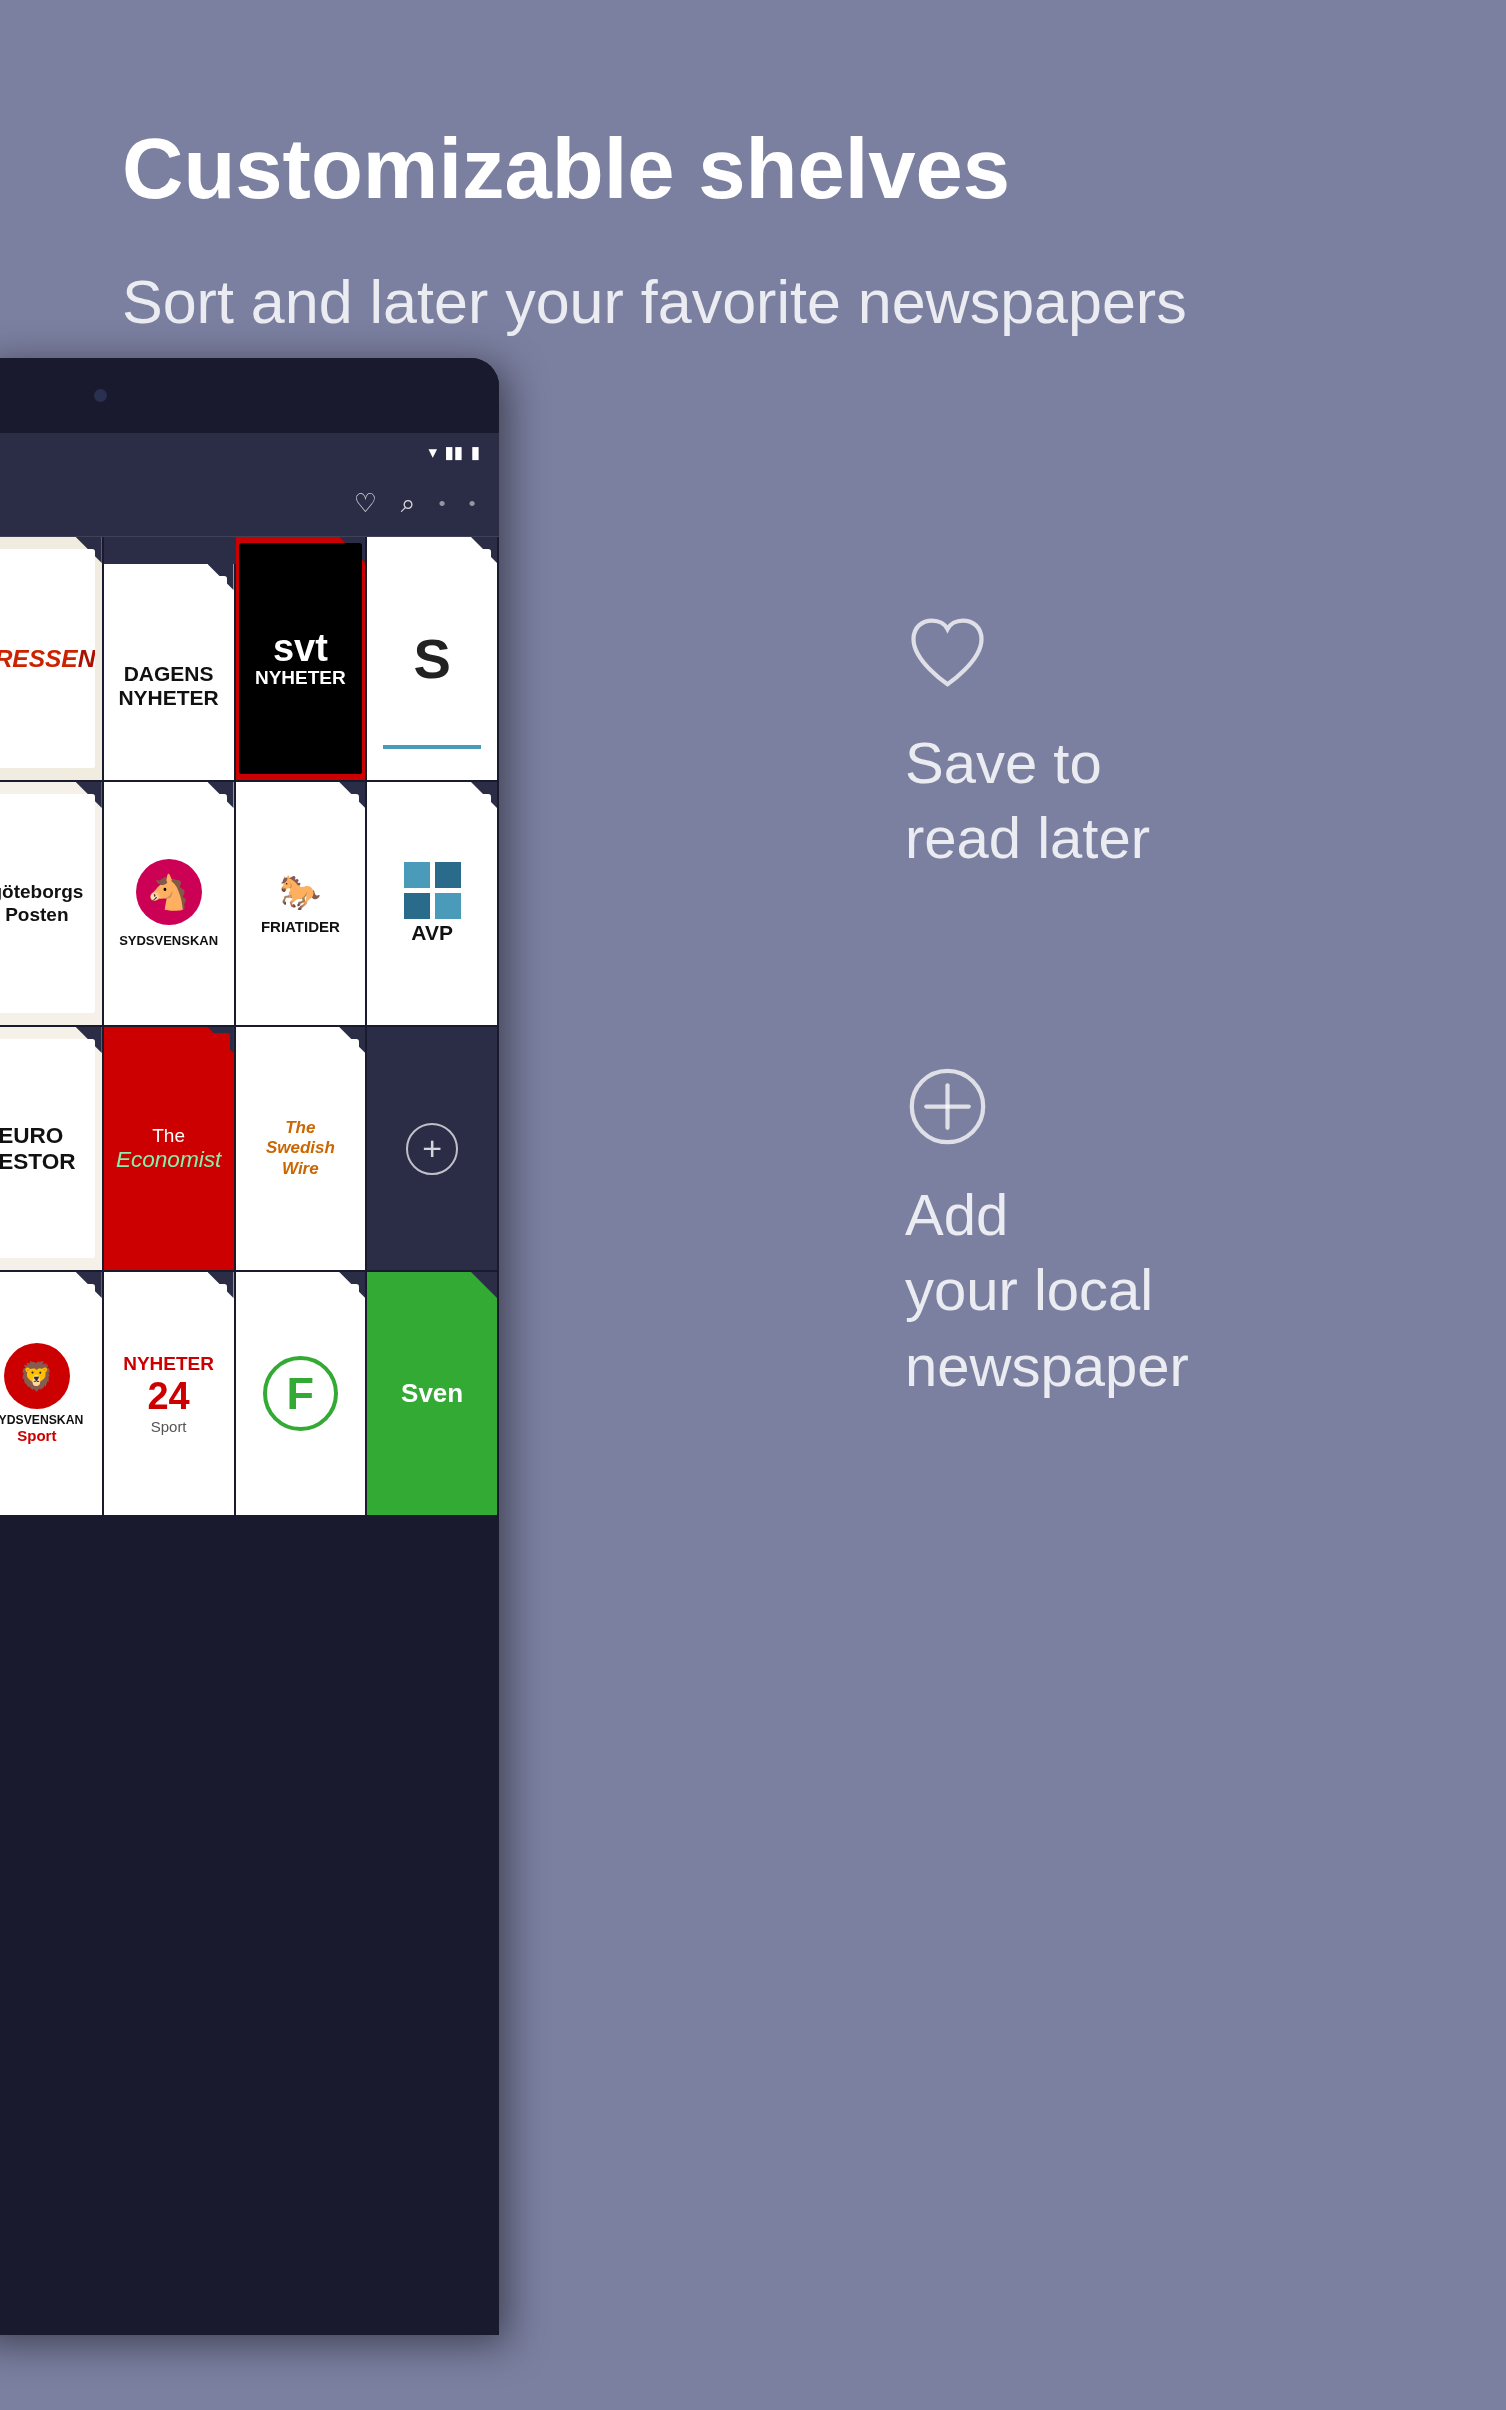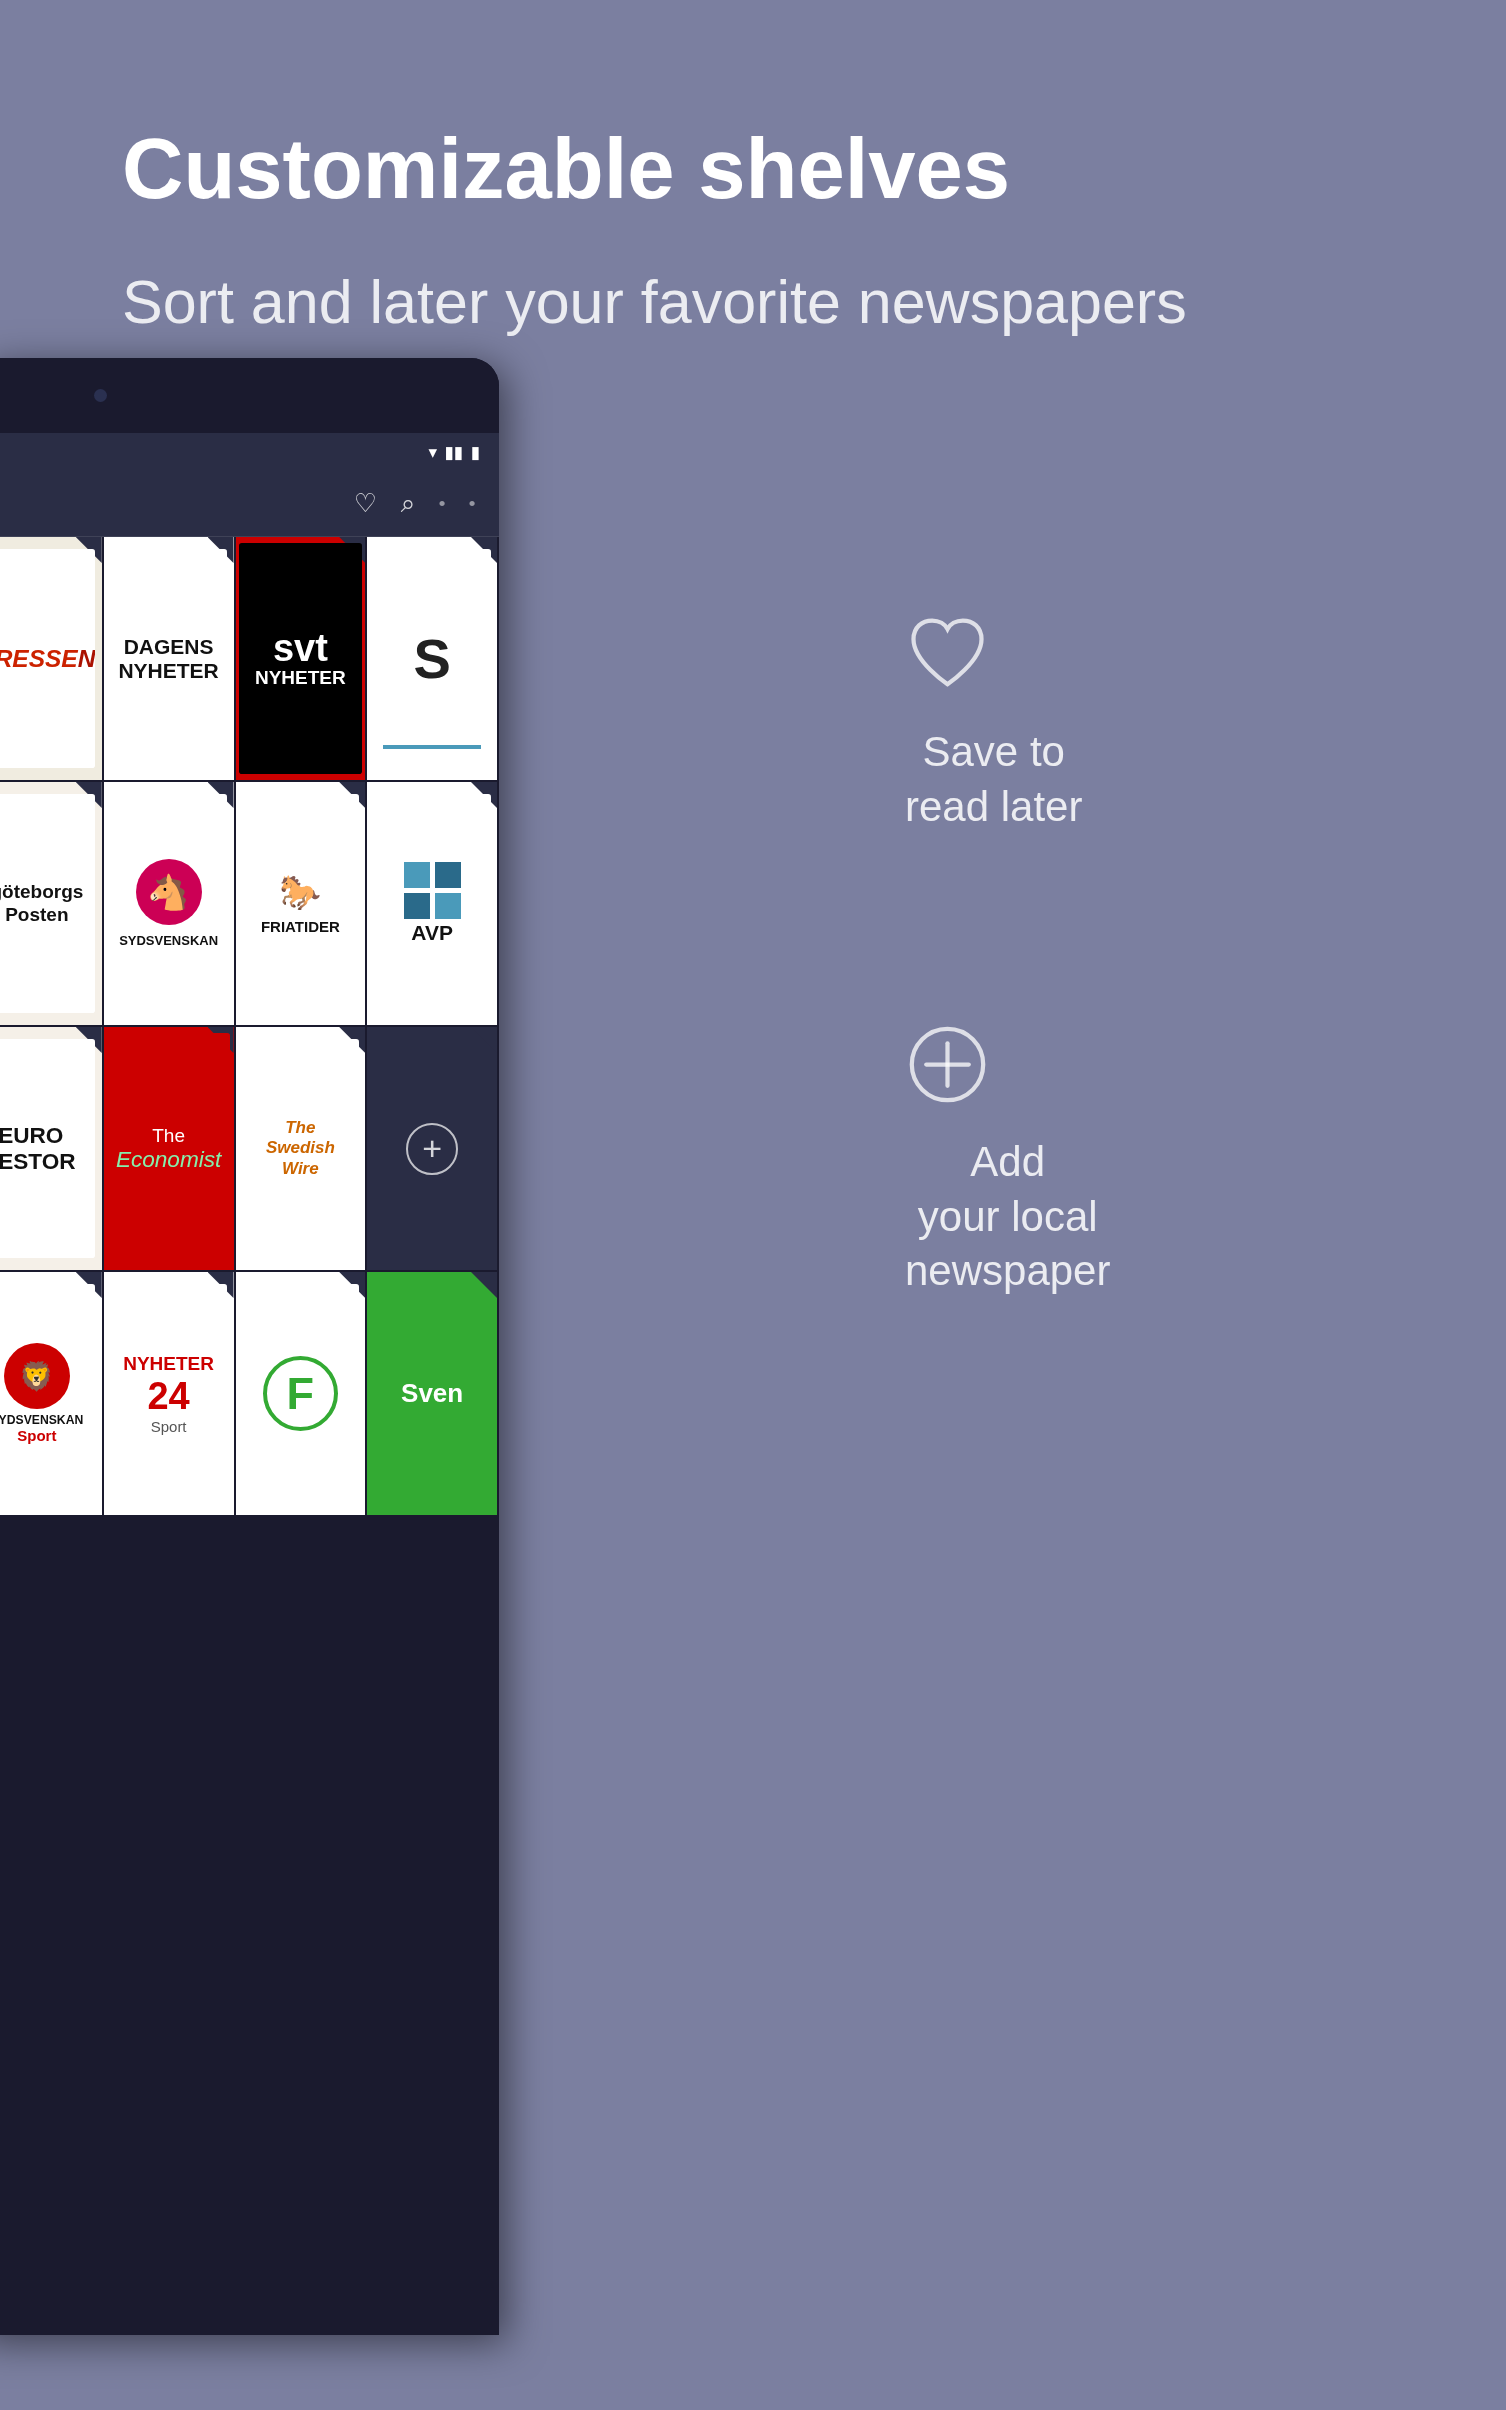--- a/index.html
+++ b/index.html
@@ -169,20 +169,21 @@
     .pressen-text {
       font-size: 24.5px;
       font-weight: 900;
       color: #cc2200;
       font-style: italic;
       text-align: center;
     }
 
     .dagens-nyheter {
       background: white;
+      margin-top: 27px;
     }
     .dn-text-main {
       font-size: 21px;
       font-weight: 900;
       color: #111;
       text-align: center;
       line-height: 1.1;
     }
     .svt-inner {
       background: #cc0000;
@@ -432,25 +433,24 @@
       gap: 188px;
     }
 
     .feature-item {
       display: flex;
       flex-direction: column;
       align-items: flex-start;
     }
 
     .feature-text {
-      font-size: 42px;
+      font-size: 58px;
       color: rgba(255,255,255,0.85);
       font-weight: 400;
       line-height: 1.3;
-      text-align: center;
     }
 
     .heart-svg, .plus-svg {
       width: 85px;
       height: 85px;
       margin-bottom: 28px;
     }
 
     .row-3-label {
       position: absolute;

